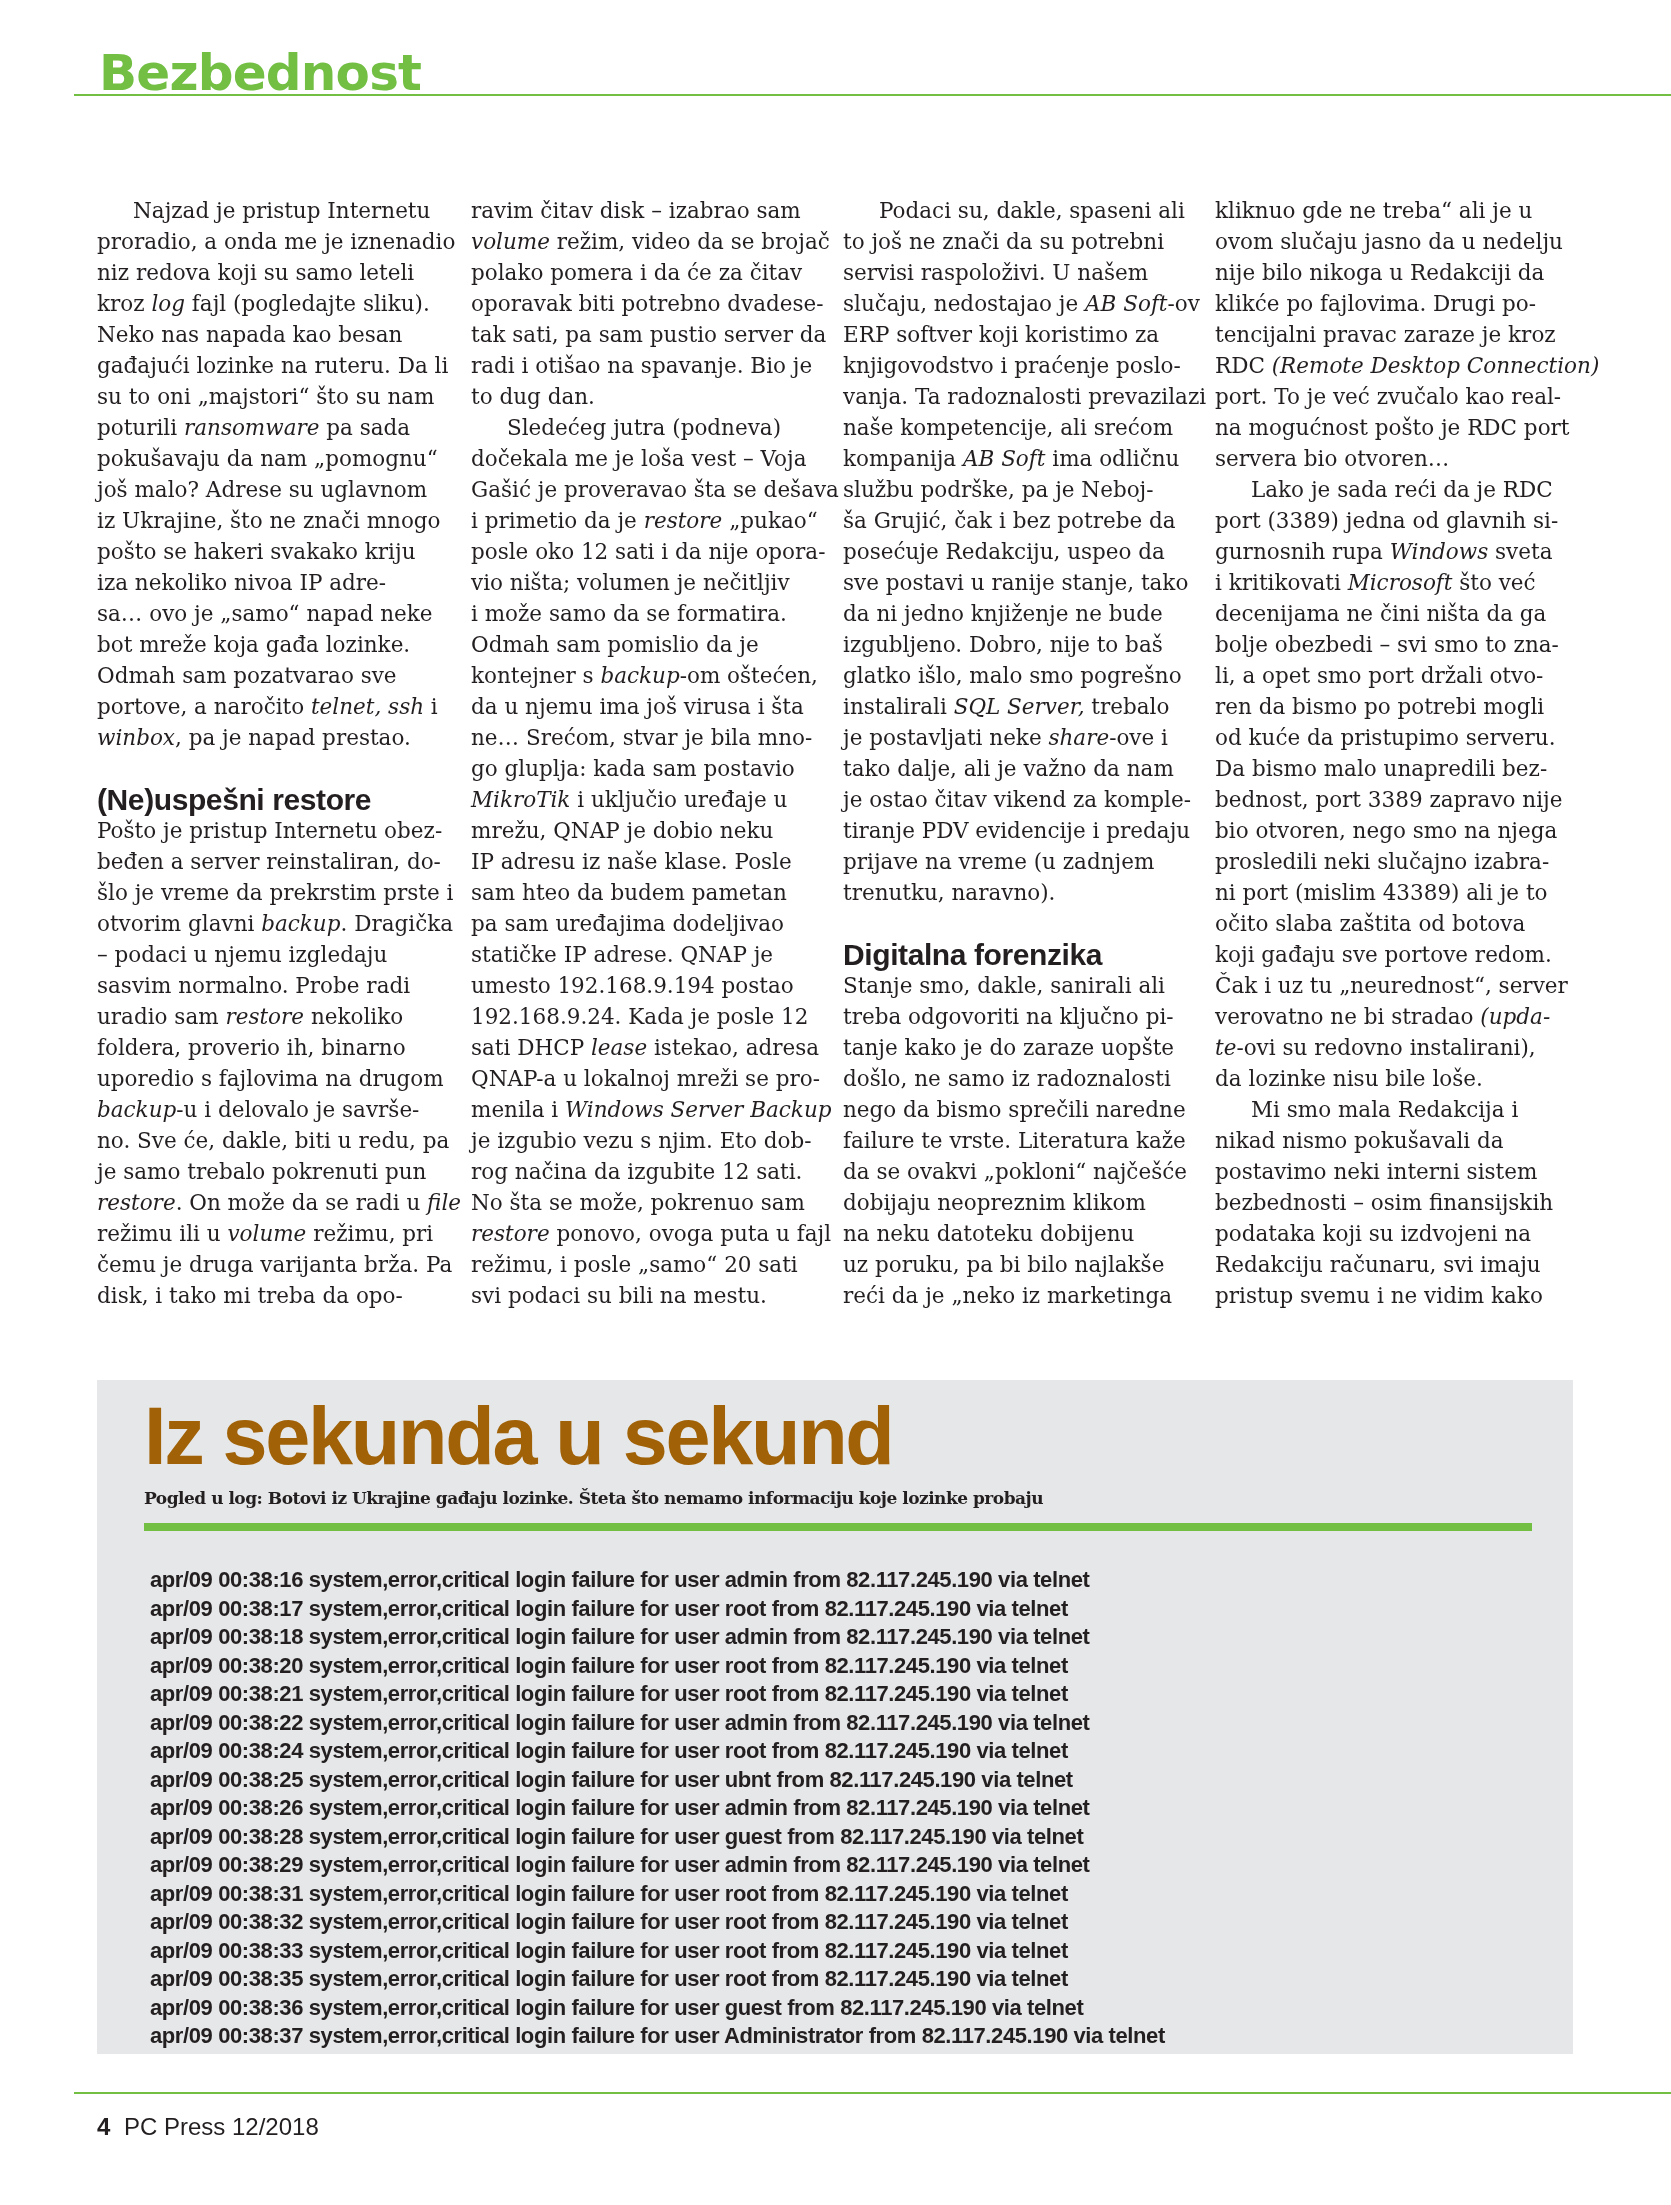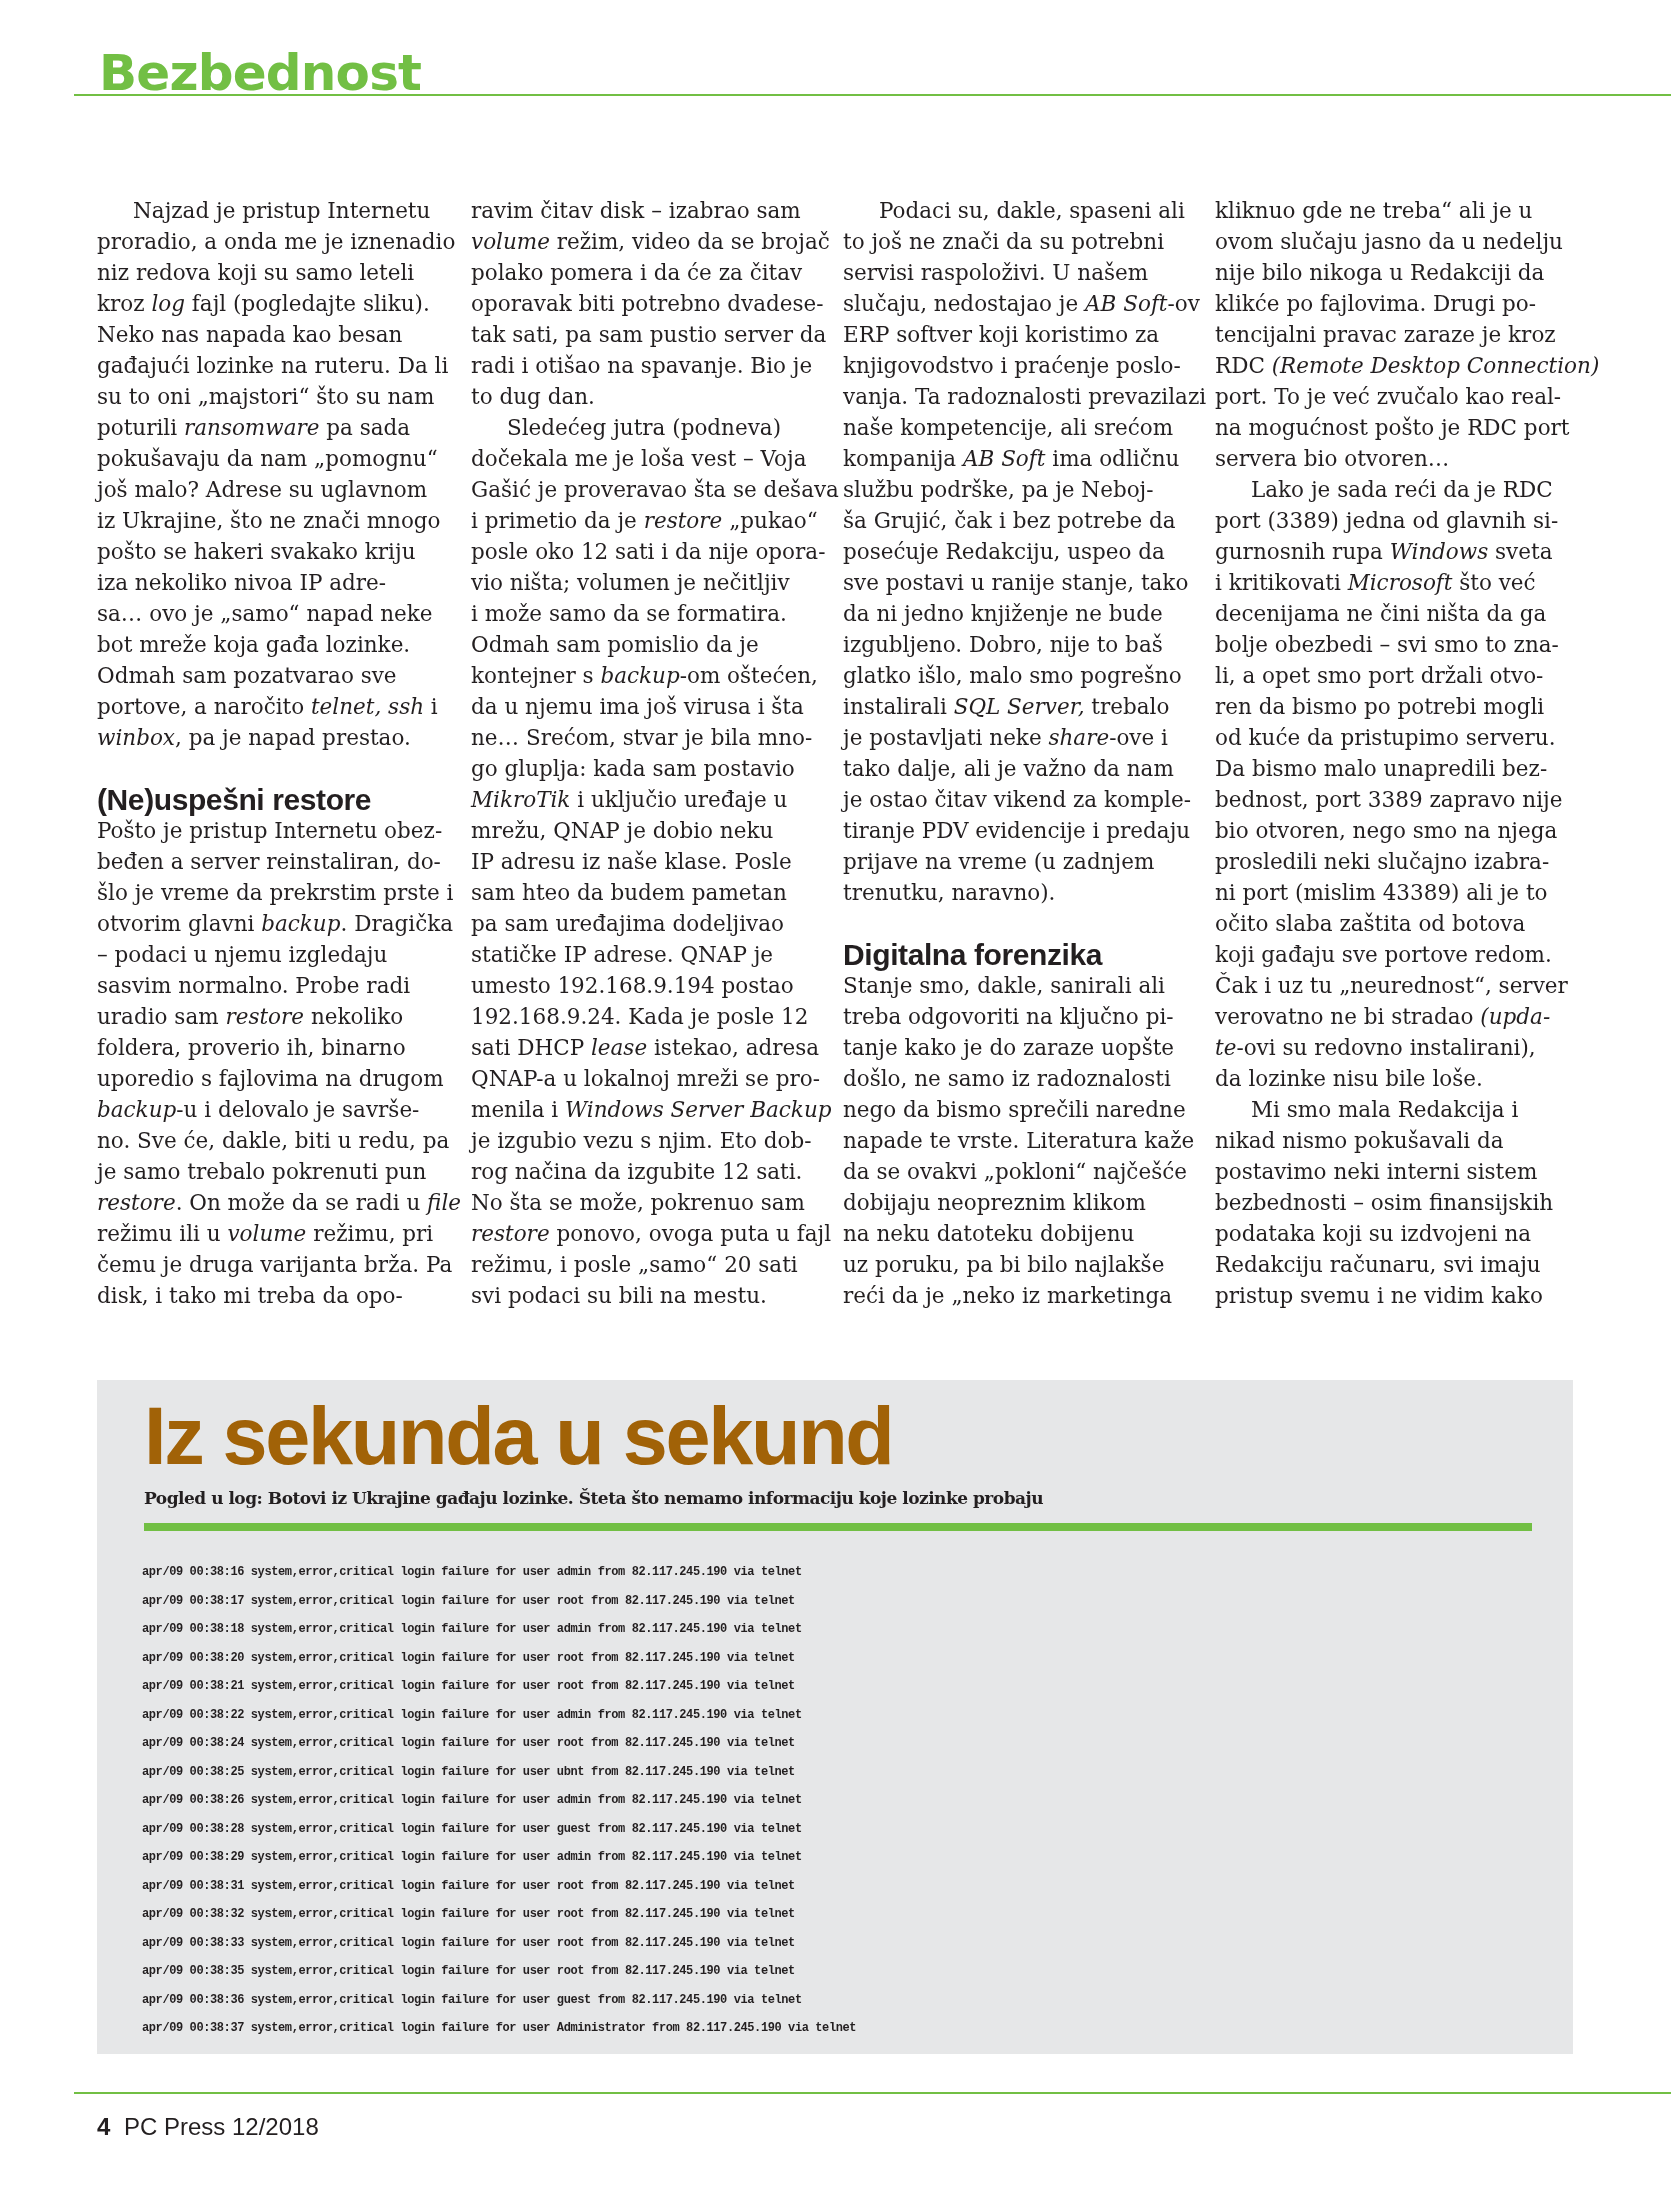--- a/index.html
+++ b/index.html
@@ -13,21 +13,21 @@
   .col h3 { margin: 0; font-family: "Liberation Sans", sans-serif; font-weight: bold; font-size: 30px; line-height: 31px; letter-spacing: -0.4px; color: #231f20; }
   .col .gap { height: 31px; }
   .col1 { left: 97px; width: 317px; }
   .col2 { left: 471px; width: 317px; }
   .col3 { left: 843px; width: 324px; }
   .col4 { left: 1215px; width: 355px; }
   .box { position: absolute; left: 97px; top: 1380px; width: 1476px; height: 674px; background: #e6e7e8; }
   .box-title { position: absolute; left: 47px; top: 10.6px; margin: 0; font-family: "Liberation Sans", sans-serif; font-weight: bold; font-size: 81px; line-height: 91px; color: #a16207; letter-spacing: -2.3px; white-space: nowrap; }
   .box-subtitle { position: absolute; left: 47px; top: 103px; margin: 0; font-family: "DejaVu Serif", serif; font-weight: bold; font-size: 17px; line-height: 30px; color: #231f20; white-space: nowrap; letter-spacing: -0.5px; }
   .box-bar { position: absolute; left: 47px; top: 143px; width: 1388px; height: 8.3px; background: #72bf44; }
-  .log { position: absolute; left: 41px; top: 174px; margin: 4px; font-family: Liberation Mono, monospace; font-weight: bold; font-size: 12px; line-height: 28.5px; color: #231f20; white-space: pre; letter-spacing: -0.4px; }
+  .log { position: absolute; left: 41px; top: 174px; margin: 12px; font-family: Liberation Sans, sans-serif; font-weight: bold; font-size: 22px; line-height: 28.5px; color: #231f20; white-space: pre; letter-spacing: -0.4px; }
   .log div { white-space: pre; }
   .footer-rule { position: absolute; left: 74px; top: 2092px; width: 1597px; height: 2.3px; background: #72bf44; }
   .footer { position: absolute; left: 97px; top: 2112px; font-family: "Liberation Sans", sans-serif; font-size: 24px; line-height: 30px; color: #231f20; white-space: nowrap; }
   .footer .page-num { font-weight: bold; margin-right: 13.6px; }
 </style>
 </head>
 <body>
 
 <h1 class="section-title">Bezbednost</h1>
 <div class="header-rule"></div>
@@ -132,21 +132,21 @@
     <p>tiranje PDV evidencije i predaju</p>
     <p>prijave na vreme (u zadnjem</p>
     <p>trenutku, naravno).</p>
     <div class="gap"></div>
     <h3>Digitalna forenzika</h3>
     <p>Stanje smo, dakle, sanirali ali</p>
     <p>treba odgovoriti na ključno pi-</p>
     <p>tanje kako je do zaraze uopšte</p>
     <p>došlo, ne samo iz radoznalosti</p>
     <p>nego da bismo sprečili naredne</p>
-    <p>napade te vrste. Literatura kaže</p>
+    <p>failure te vrste. Literatura kaže</p>
     <p>da se ovakvi „pokloni“ najčešće</p>
     <p>dobijaju neopreznim klikom</p>
     <p>na neku datoteku dobijenu</p>
     <p>uz poruku, pa bi bilo najlakše</p>
     <p>reći da je „neko iz marketinga</p>
   </div>
 <div class="col col4">
     <p>kliknuo gde ne treba“ ali je u</p>
     <p>ovom slučaju jasno da u nedelju</p>
     <p>nije bilo nikoga u Redakciji da</p>

